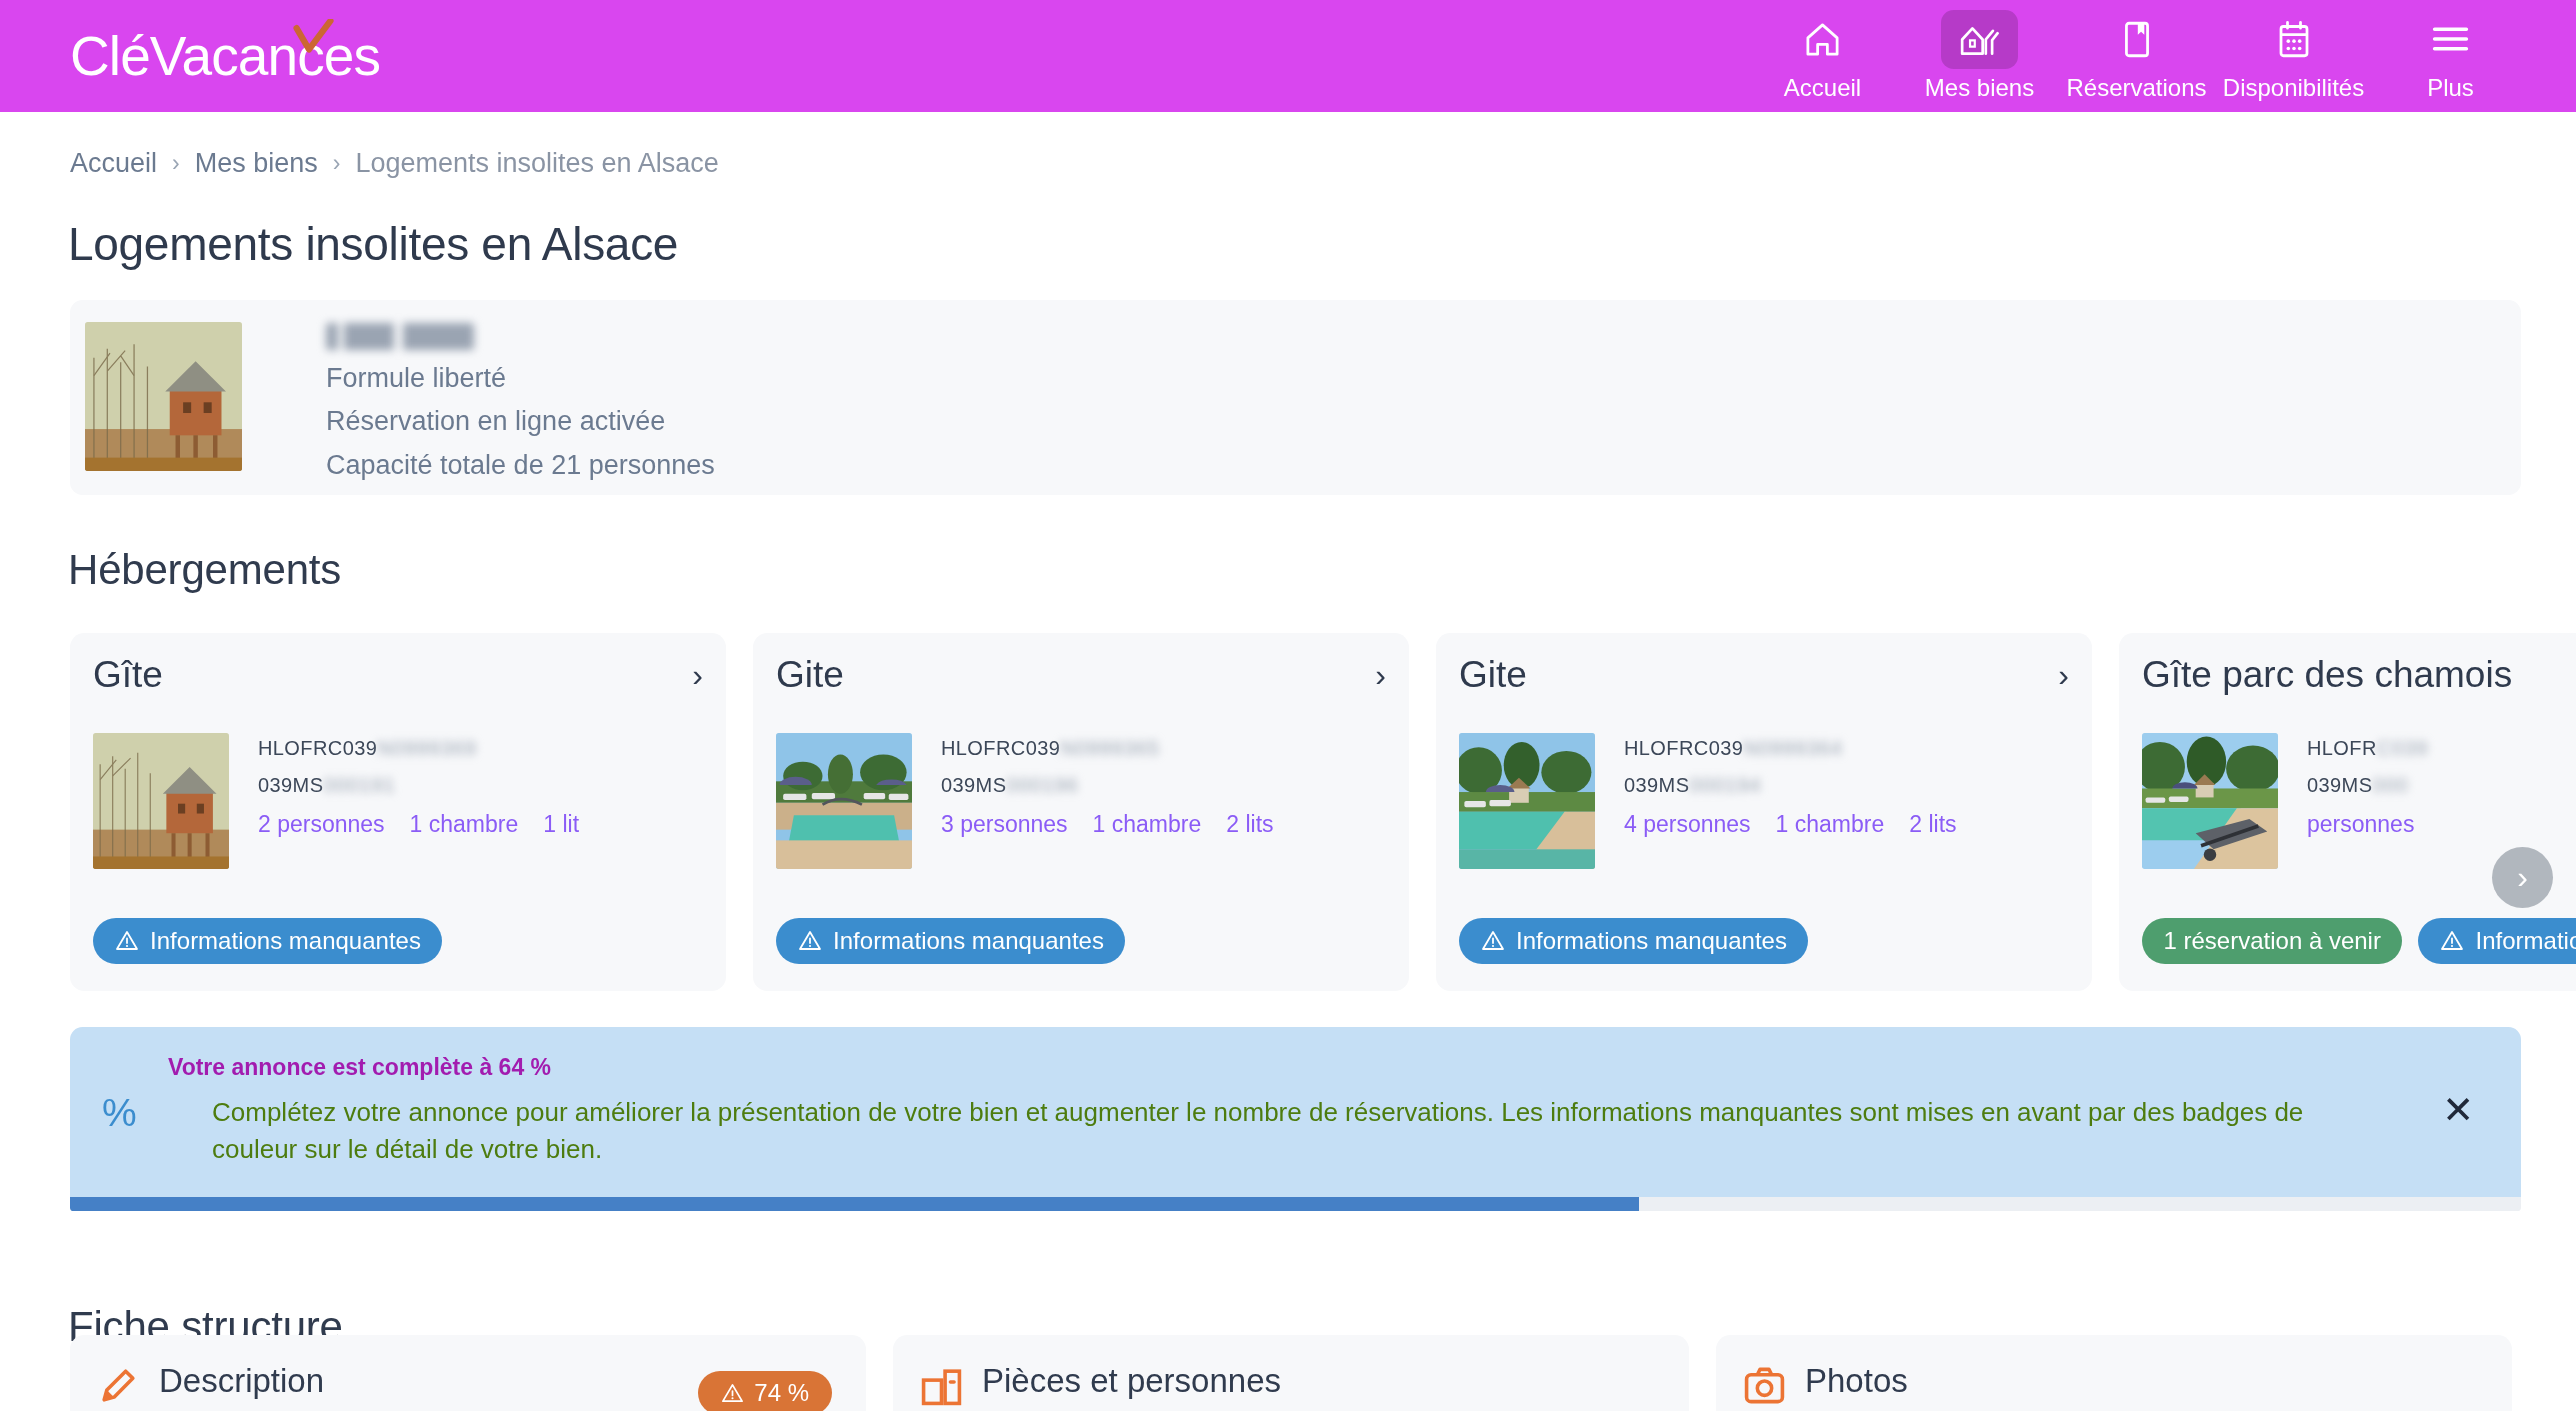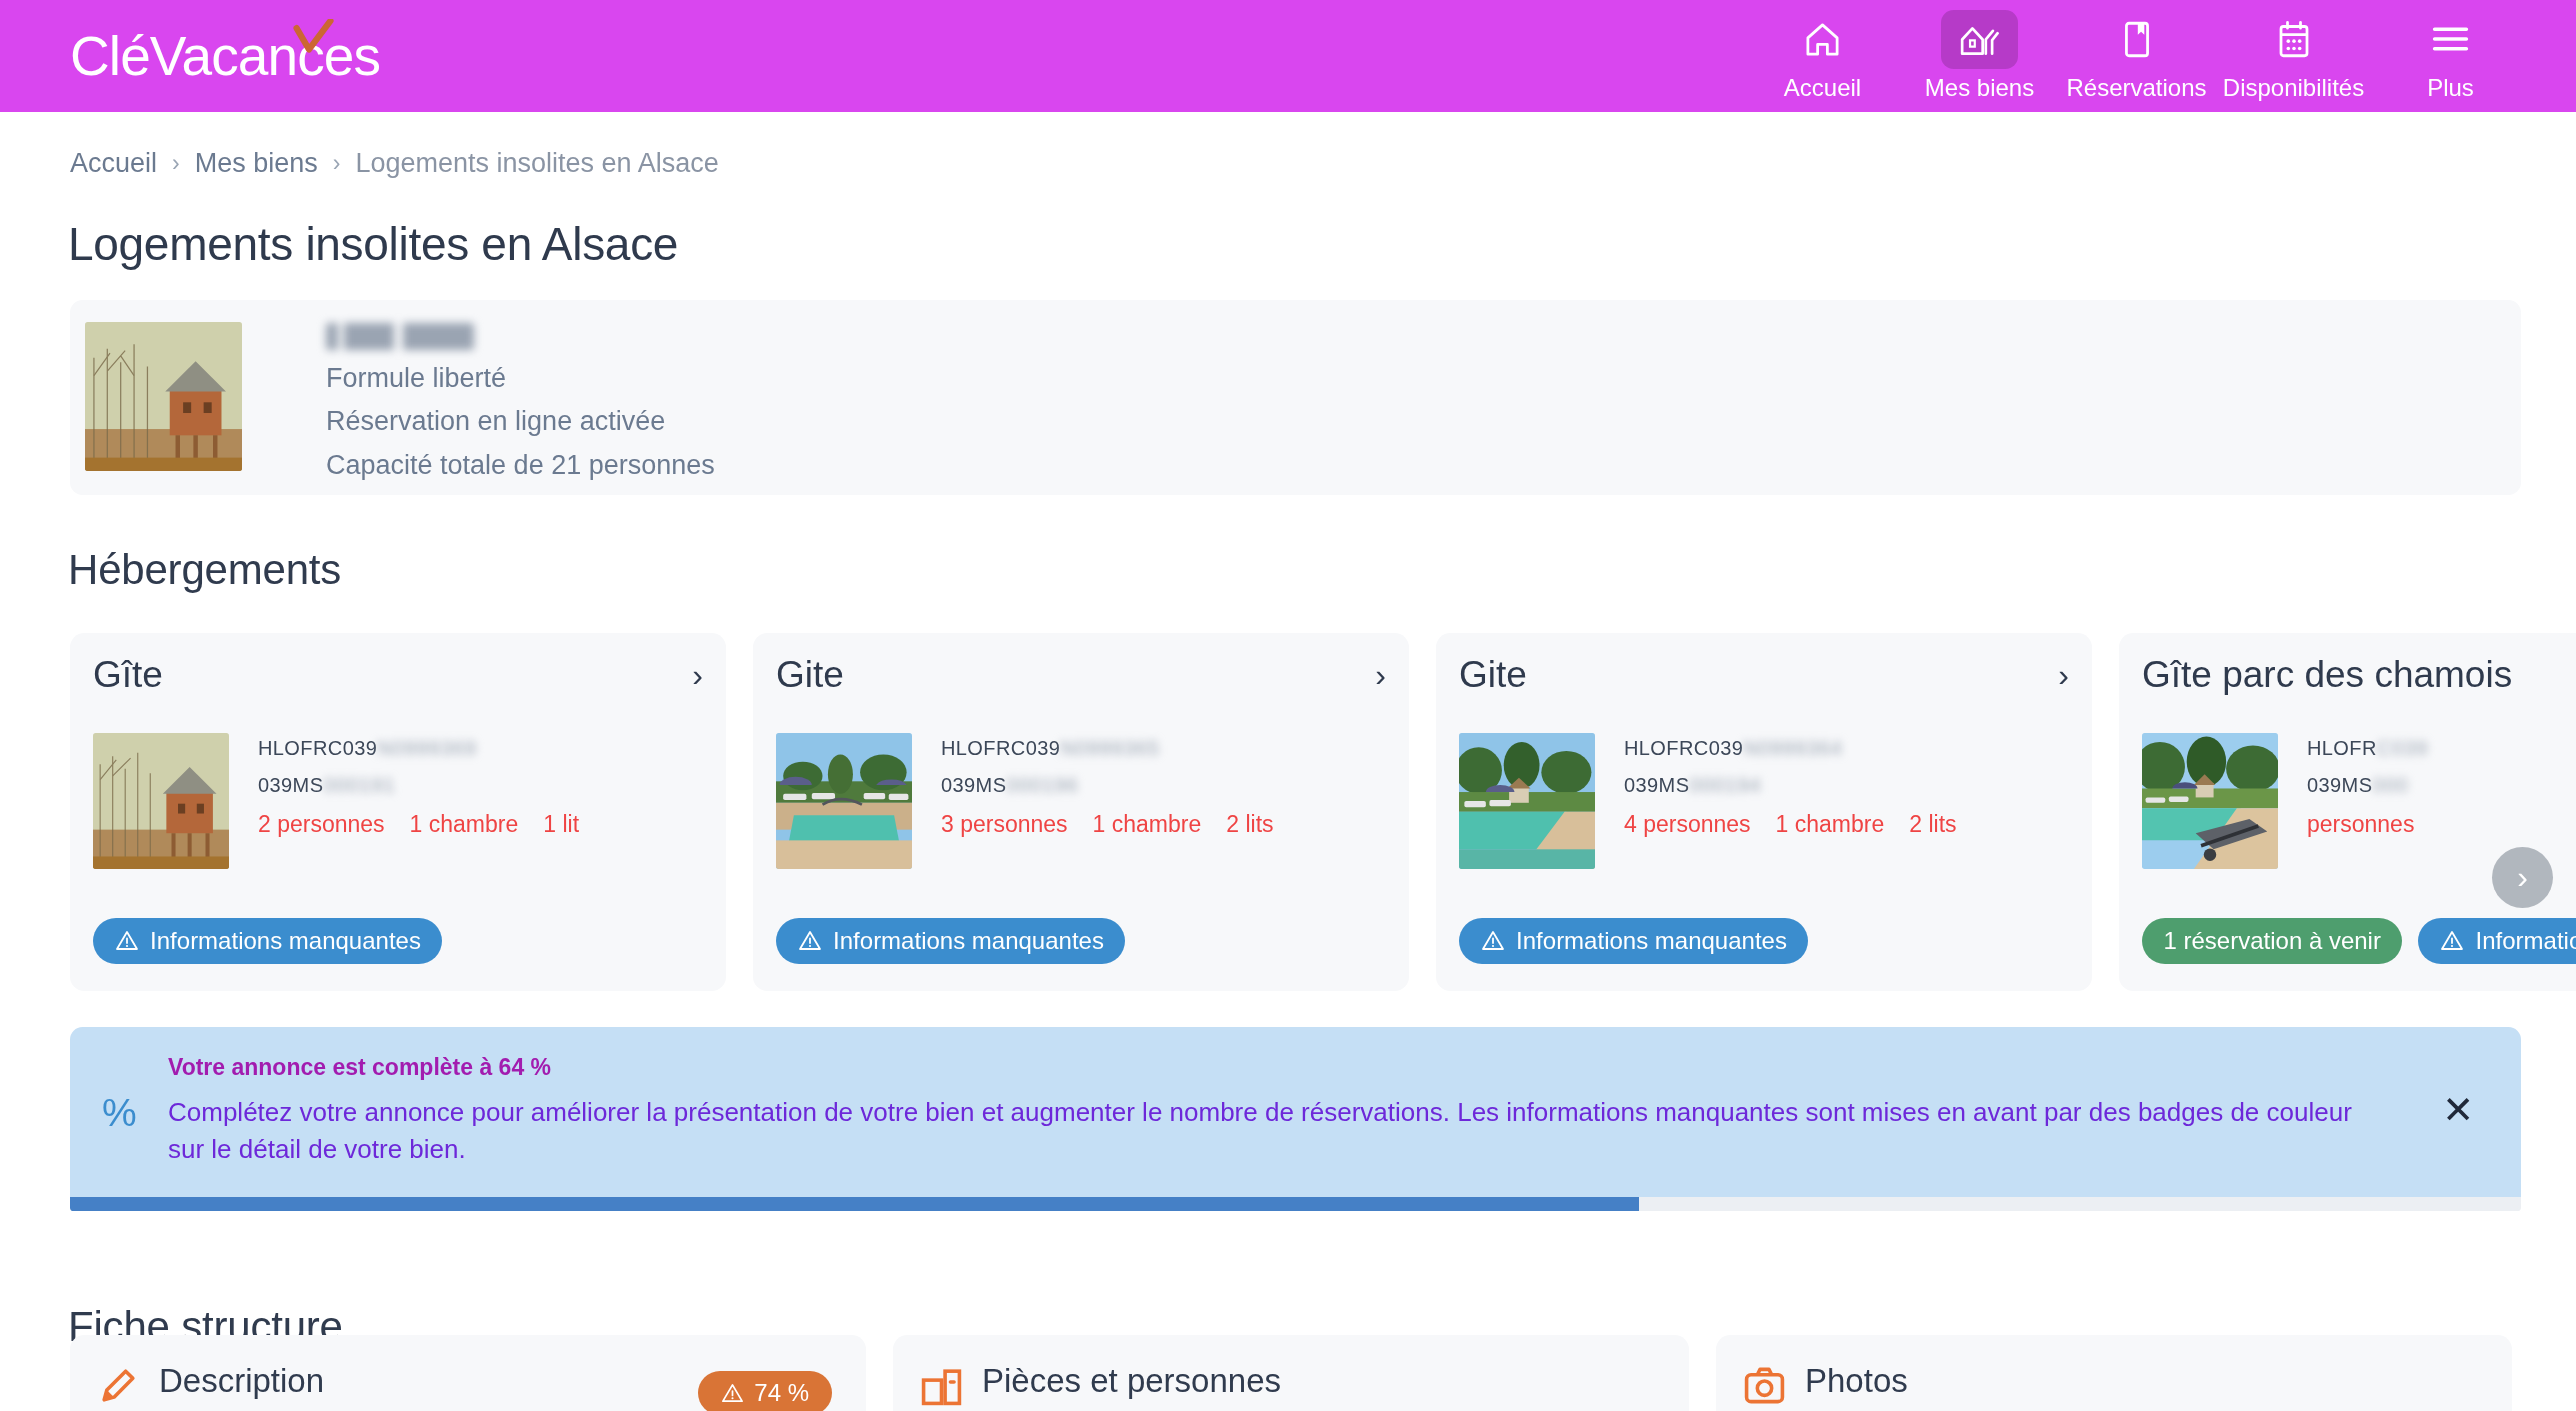--- a/index.html
+++ b/index.html
@@ -131,21 +131,21 @@
   }
   .lod-meta { display: flex; flex-direction: column; gap: 14.3px; padding-top: 3.6px; }
   .code-blur {
     font-size: 20px; color: #3c4758; letter-spacing: 0.4px;
     white-space: nowrap; position: relative;
   }
   .code-blur .clear { color: #3c4758; }
   .code-blur .hidden-part {
     filter: blur(4px); color: #9aa4b2; letter-spacing: 0.9px;
   }
-  .lod-stats { display: flex; gap: 25px; font-size: 23px; color: #ef4444; text-align: center; }
+  .lod-stats { display: flex; gap: 25px; font-size: 23px; color: #8b5cf6; text-align: center; }
   .badge-row {
     position: absolute; left: 23px; bottom: 27px;
     display: flex; gap: 16px; align-items: center;
   }
   .badge {
     display: inline-flex; align-items: center; gap: 11.6px;
     border-radius: 894px; padding: 9px 21.5px;
     font-size: 24px; color: #ffffff; white-space: nowrap;
   }
   .badge.blue { background: #3b8dce; }
@@ -165,21 +165,21 @@
     background: #c5dff5; border-radius: 12.5px 12.5px 0 0;
   }
   .banner-ico {
     position: absolute; left: 32px; top: 64px;
     font-size: 39px; color: #3b8dce; font-weight: 400;
   }
   .banner-text { position: absolute; left: 98px; top: 27px; right: 134px; }
   .banner-title {
     font-size: 23px; color: #a21caf; font-weight: 700; margin-bottom: 12.5px;
   }
-  .banner-body { font-size: 26px; color: #6d28d9; line-height: 1.45; }
+  .banner-body { font-size: 26px; color: #4d7c0f; line-height: 1.45; margin-left: 44px; }
   .banner-close {
     position: absolute; right: 47px; top: 64px;
     font-size: 38px; color: #20293a; cursor: pointer; line-height: 1;
   }
   .progress-track {
     position: absolute; left: 70px; top: 1197px;
     width: 2451px; height: 14.3px; background: #eceff3;
     border-radius: 0 0 3.6px 3.6px; overflow: hidden;
   }
   .progress-fill { height: 100%; background: #4580c6; }

